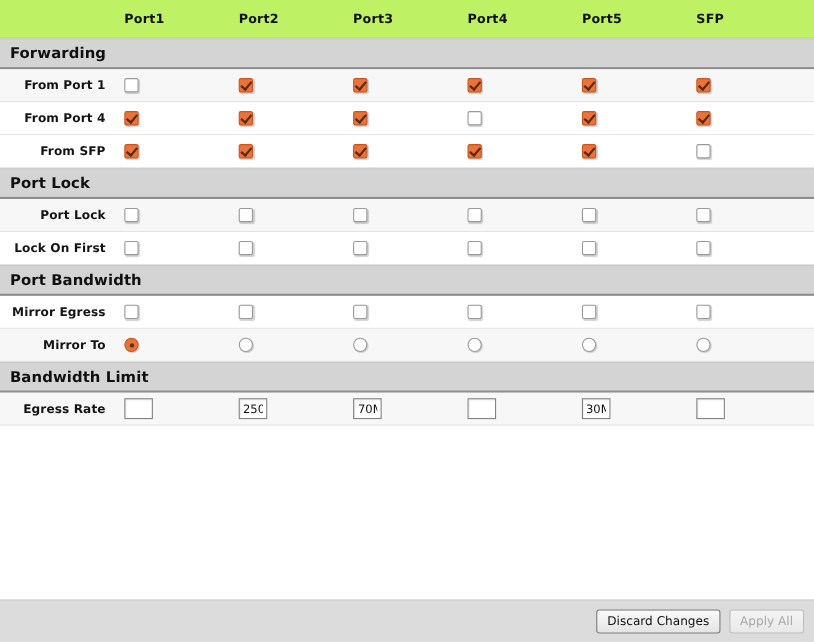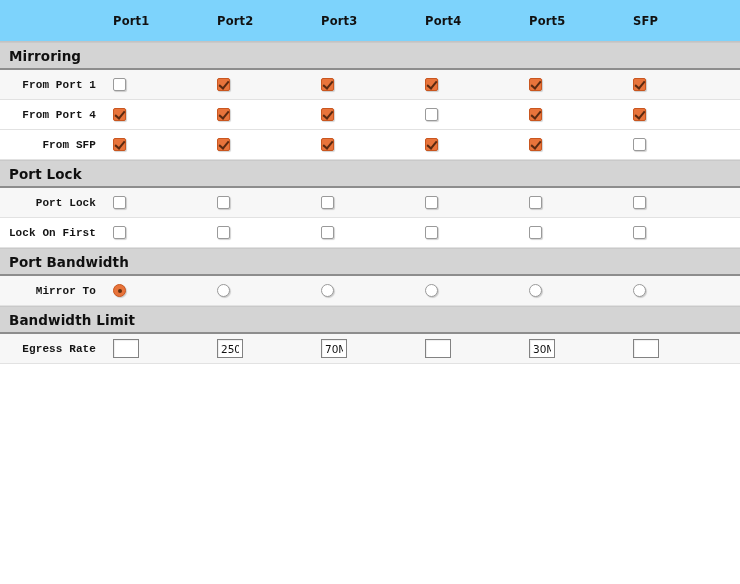--- a/index.html
+++ b/index.html
@@ -36,36 +36,35 @@
   .lbl-col {
     width: 104px;
     min-width: 104px;
     box-sizing: border-box;
     padding-right: 8px;
     text-align: right;
     font-weight: bold;
     font-size: 11px;
     color: #141414;
     letter-spacing: 0.1px;
-    font-family: Liberation Mono, monospace;
   }
   .cell {
     width: 104px;
     min-width: 104px;
     box-sizing: border-box;
     padding-left: 9px;
     display: flex;
     align-items: center;
   }
   .cell.last { width: 116px; min-width: 116px; }
 
   
   .col-header {
-    height: 42px;
-    background: #7dd3fc;
+    height: 35px;
+    background: #bef264;
     border-bottom: 1px solid #c3c3c3;
   }
   .col-header .hdr {
     font-weight: bold;
     font-size: 11.5px;
     color: #111111;
     letter-spacing: 0.2px;
   }
 
   
@@ -220,21 +219,21 @@
     <div class="cell">
         <span class="hdr">Port5</span>
       </div>
     <div class="cell last">
         <span class="hdr">SFP</span>
       </div>
   </div>
 
   <div id="sections-host">
       <div class="section-head">
-        <span class="title">Mirroring</span>
+        <span class="title">Forwarding</span>
       </div>
       <div class="row data-row alt">
         <div class="lbl-col">From Port 1</div>
         <div class="cell">
           <span class="cb"></span>
         </div>
         <div class="cell">
           <span class="cb on"></span>
         </div>
         <div class="cell">
@@ -333,20 +332,41 @@
         <div class="cell">
           <span class="cb"></span>
         </div>
         <div class="cell last">
           <span class="cb"></span>
         </div>
       </div>
       <div class="section-head">
         <span class="title">Port Bandwidth</span>
       </div>
+      <div class="row data-row">
+        <div class="lbl-col">Mirror Egress</div>
+        <div class="cell">
+          <span class="cb"></span>
+        </div>
+        <div class="cell">
+          <span class="cb"></span>
+        </div>
+        <div class="cell">
+          <span class="cb"></span>
+        </div>
+        <div class="cell">
+          <span class="cb"></span>
+        </div>
+        <div class="cell">
+          <span class="cb"></span>
+        </div>
+        <div class="cell last">
+          <span class="cb"></span>
+        </div>
+      </div>
       <div class="row data-row alt">
         <div class="lbl-col">Mirror To</div>
         <div class="cell">
           <span class="rb on"></span>
         </div>
         <div class="cell">
           <span class="rb"></span>
         </div>
         <div class="cell">
           <span class="rb"></span>
@@ -382,14 +402,18 @@
           <input type="text" class="txt" value="30M" style="">
         </div>
         <div class="cell last">
           <input type="text" class="txt" style="">
         </div>
       </div>
     </div>
 
   <div class="spacer"></div>
 
+  <div class="footer">
+    <button class="btn">Discard Changes</button>
+    <button class="btn disabled">Apply All</button>
+  </div>
 
 </div>
 
 </body></html>

